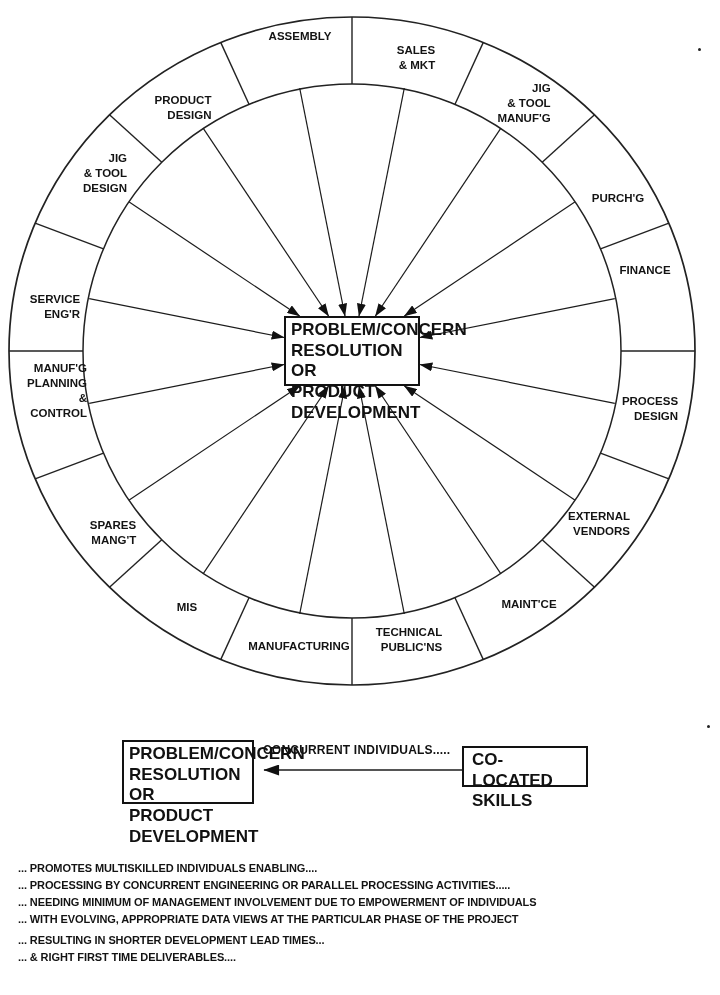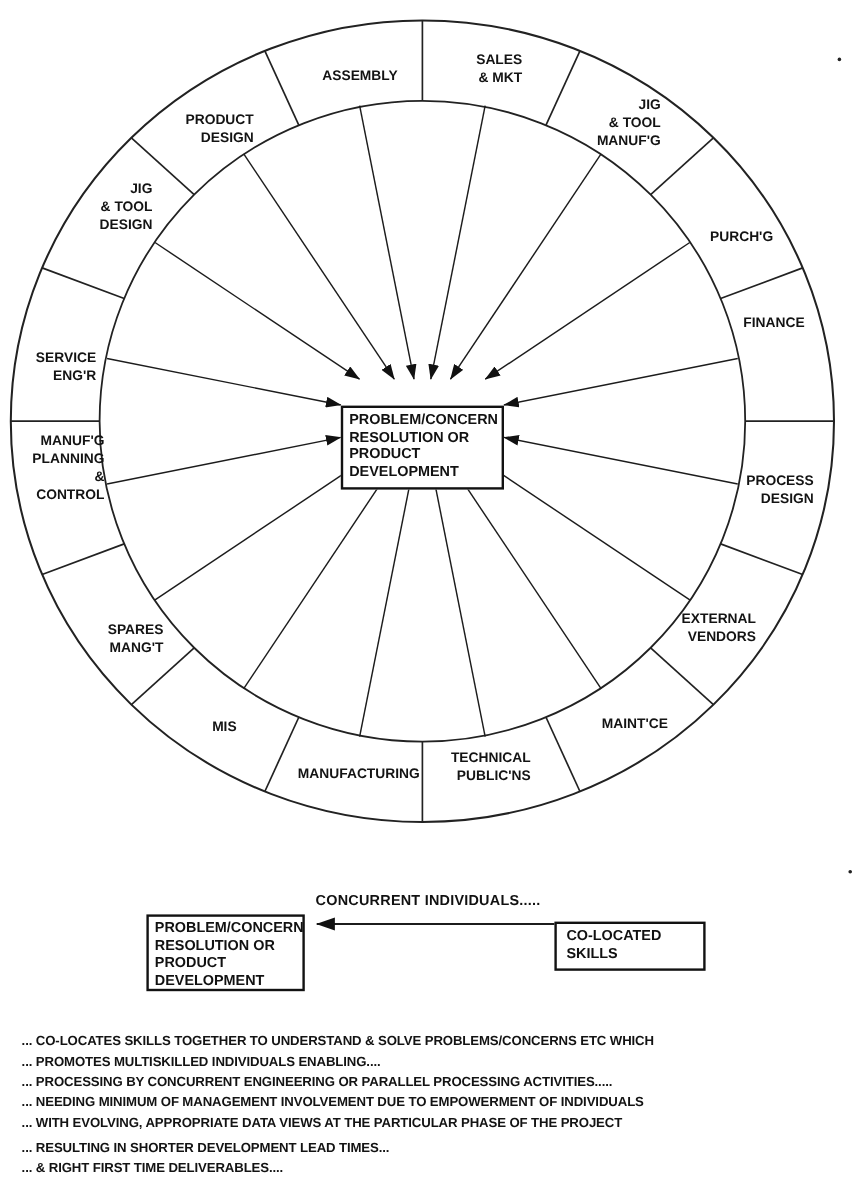--- a/index.html
+++ b/index.html
@@ -9,22 +9,22 @@
   }
   svg.strokes{position:absolute;left:0;top:0;}
   .seg{
     position:absolute;transform:translate(-50%,-50%);
     font-size:11.5px;font-weight:bold;line-height:1.3;
     white-space:pre-line;text-align:right;letter-spacing:0;color:#131313;
   }
   .seg.center-line{text-align:center;}
   .box{
     position:absolute;border:2px solid #121212;background:#ffffff;
-    font-size:12px;font-weight:bold;line-height:1.22;white-space:pre-line;
-    padding:2px 2px 0 5px;box-sizing:border-box;color:#111;margin-top:22px;
+    font-size:17px;font-weight:bold;line-height:1.22;white-space:pre-line;
+    padding:2px 2px 0 5px;box-sizing:border-box;color:#111;
   }
   .arrow-label{
     position:absolute;font-size:12px;font-weight:bold;letter-spacing:0.2px;color:#111;
   }
   .notes{position:absolute;left:18px;top:862px;width:690px;}
   .note{
     font-size:11px;font-weight:bold;letter-spacing:-0.1px;
     margin-bottom:5px;white-space:nowrap;color:#131313;
   }
   .note.gap{margin-top:9px;}
@@ -82,21 +82,21 @@
       <line x1="299.7" y1="613.9" x2="345" y2="386" marker-end="url(#ah)"></line>
       <line x1="404.3" y1="613.9" x2="359" y2="386" marker-end="url(#ah)"></line>
       <line x1="500.9" y1="573.8" x2="375.4" y2="386" marker-end="url(#ah)"></line>
       <line x1="574.8" y1="499.9" x2="404.4" y2="386" marker-end="url(#ah)"></line>
       <line x1="614.8" y1="403.3" x2="420" y2="364.5" marker-end="url(#ah)"></line>
     </g>
 
     <line x1="463" y1="770" x2="264" y2="770" stroke="#1c1c1c" stroke-width="1.6" marker-end="url(#ah-big)"></line>
   </svg>
 
-  <div class="seg center-line" style="left:300px;top:64px">ASSEMBLY</div>
+  <div class="seg center-line" style="left:300px;top:36px">ASSEMBLY</div>
   <div class="seg" style="left:416px;top:58px">SALES
 &amp; MKT</div>
   <div class="seg" style="left:524px;top:103px">JIG
 &amp; TOOL
 MANUF'G</div>
   <div class="seg" style="left:618px;top:198px">PURCH'G</div>
   <div class="seg" style="left:645px;top:270px">FINANCE</div>
   <div class="seg" style="left:650px;top:409px">PROCESS
 DESIGN</div>
   <div class="seg" style="left:599px;top:524px">EXTERNAL
@@ -127,21 +127,20 @@
 
   <div class="box" style="left:122px;top:740px;width:132px;height:64px">PROBLEM/CONCERN
 RESOLUTION OR
 PRODUCT
 DEVELOPMENT</div>
   <div class="arrow-label" style="left:263px;top:743px">CONCURRENT INDIVIDUALS.....</div>
   <div class="box" style="left:462px;top:746px;width:126px;height:41px;padding-left:8px">CO-LOCATED
 SKILLS</div>
 
   <div class="notes">
-    <div class="note">... CO-LOCATES SKILLS TOGETHER TO UNDERSTAND &amp; SOLVE PROBLEMS/CONCERNS ETC WHICH</div>
     <div class="note">... PROMOTES MULTISKILLED INDIVIDUALS ENABLING....</div>
     <div class="note">... PROCESSING BY CONCURRENT ENGINEERING OR PARALLEL PROCESSING ACTIVITIES.....</div>
     <div class="note">... NEEDING MINIMUM OF MANAGEMENT INVOLVEMENT DUE TO EMPOWERMENT OF INDIVIDUALS</div>
     <div class="note">... WITH EVOLVING, APPROPRIATE DATA VIEWS AT THE PARTICULAR PHASE OF THE PROJECT</div>
     <div class="note gap">... RESULTING IN SHORTER DEVELOPMENT LEAD TIMES...</div>
     <div class="note">... &amp; RIGHT FIRST TIME DELIVERABLES....</div>
   </div>
 
   <div class="speck" style="left:698px;top:48px"></div>
   <div class="speck" style="left:707px;top:725px"></div>

